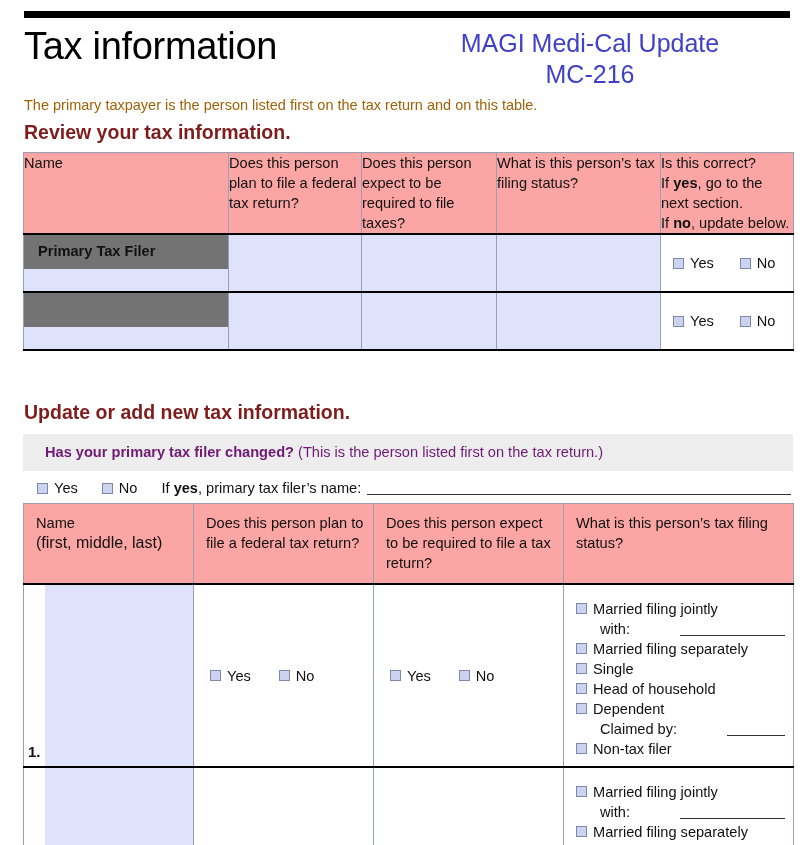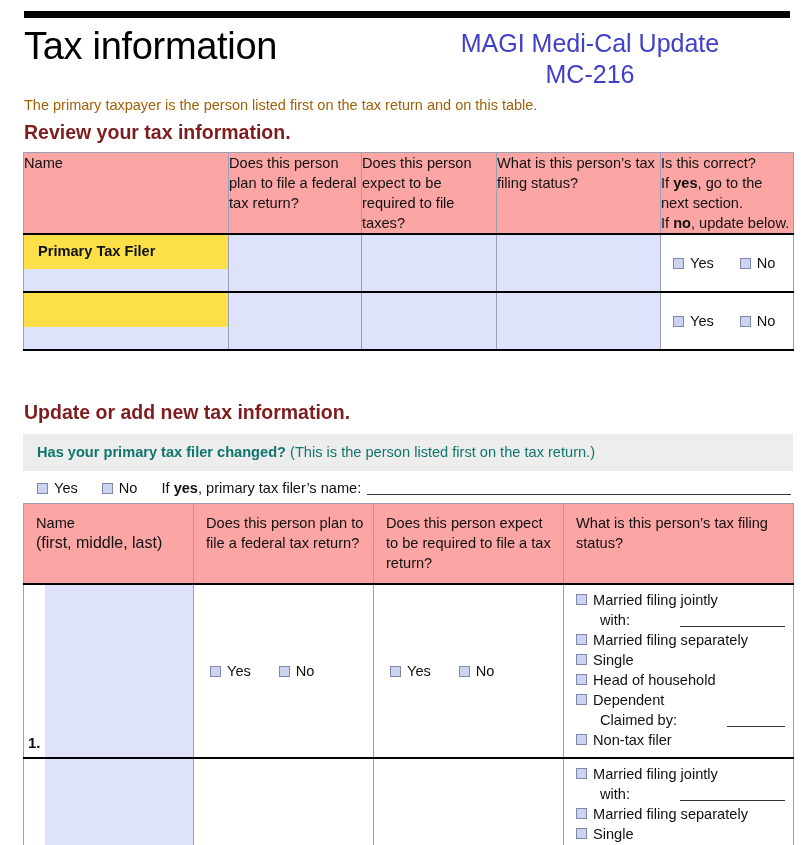--- a/index.html
+++ b/index.html
@@ -67,21 +67,21 @@
   #tbl1 .c-name   { width: 205px; }
   #tbl1 .c-plan   { width: 133px; }
   #tbl1 .c-expect { width: 135px; }
   #tbl1 .c-status { width: 164px; }
   #tbl1 .c-correct{ width: 133px; }
 
   #tbl1 tr.data-row > td { height: 58px; border-bottom: 2px solid #000; }
   #tbl1 tr.data-row.last > td { border-bottom: 2px solid #000; }
 
   .namecell {
-    background: #fde047; position: relative; padding: 0;
+    background: #737373; position: relative; padding: 0;
   }
   .namecell .nm-label {
     display: block; padding: 7px 0 0 14px;
     font-size: 14.6px; font-weight: 700; color: #111; line-height: 19px;
     white-space: nowrap;
   }
   .namecell .nm-fill {
     position: absolute; left: 0; right: 0; bottom: 0; height: 22px;
     background: #dee2fb;
   }
@@ -96,22 +96,22 @@
         font-size: 14.6px; color: #111; white-space: nowrap; }
   .cbx {
     display: inline-block; width: 11px; height: 11px;
     background: #ccd3ee; border: 1px solid #7e87ad;
     flex: 0 0 auto;
   }
 
   
   #changed-block { position: absolute; left: 23px; top: 434px; width: 770px; }
   .changed-bar {
-    background: #ededed; padding: 8px 10px 9px 14px;
-    font-size: 14.6px; line-height: 20px; color: #0f766e;
+    background: #ededed; padding: 8px 10px 9px 22px;
+    font-size: 14.6px; line-height: 20px; color: #701a75;
   }
   .changed-bar b { font-weight: 700; }
   .changed-row {
     display: flex; align-items: center; gap: 0;
     padding: 9px 0 0 14px; font-size: 14.6px; color: #111;
   }
   .changed-row .yn { margin-right: 24px; }
   .changed-row .ifyes { margin-right: 6px; white-space: nowrap; }
   .changed-row .ifyes b { font-weight: 700; }
   .rule-line {
@@ -140,21 +140,21 @@
     position: absolute; left: 21px; top: 0; right: 0; bottom: 0;
     background: #dee2fb;
   }
 
   .yn-mid {
     display: flex; align-items: center; height: 100%;
     padding-left: 16px; gap: 28px;
   }
 
   .status-list {
-    padding: 5px 8px 7px 12px; font-size: 14.6px; line-height: 20px;
+    padding: 14px 8px 7px 12px; font-size: 14.6px; line-height: 20px;
   }
   .opt { display: flex; align-items: flex-start; gap: 6px; white-space: nowrap; }
   .opt .cbx { margin-top: 4px; }
   .sub-line { display: flex; align-items: center; padding-left: 24px; gap: 44px; }
   .sub-line .lbl { white-space: nowrap; margin-right: 6px; }
   .sub-line .ul { flex: 1 1 auto; border-bottom: 1px solid #333; height: 13px; }
   .sub-line.narrow .ul { max-width: 120px; }
 
   #tbl2 tr.row1 > td { height: 172px; border-bottom: 2px solid #000; }
   #tbl2 tr.row2 > td { height: 170px; }

